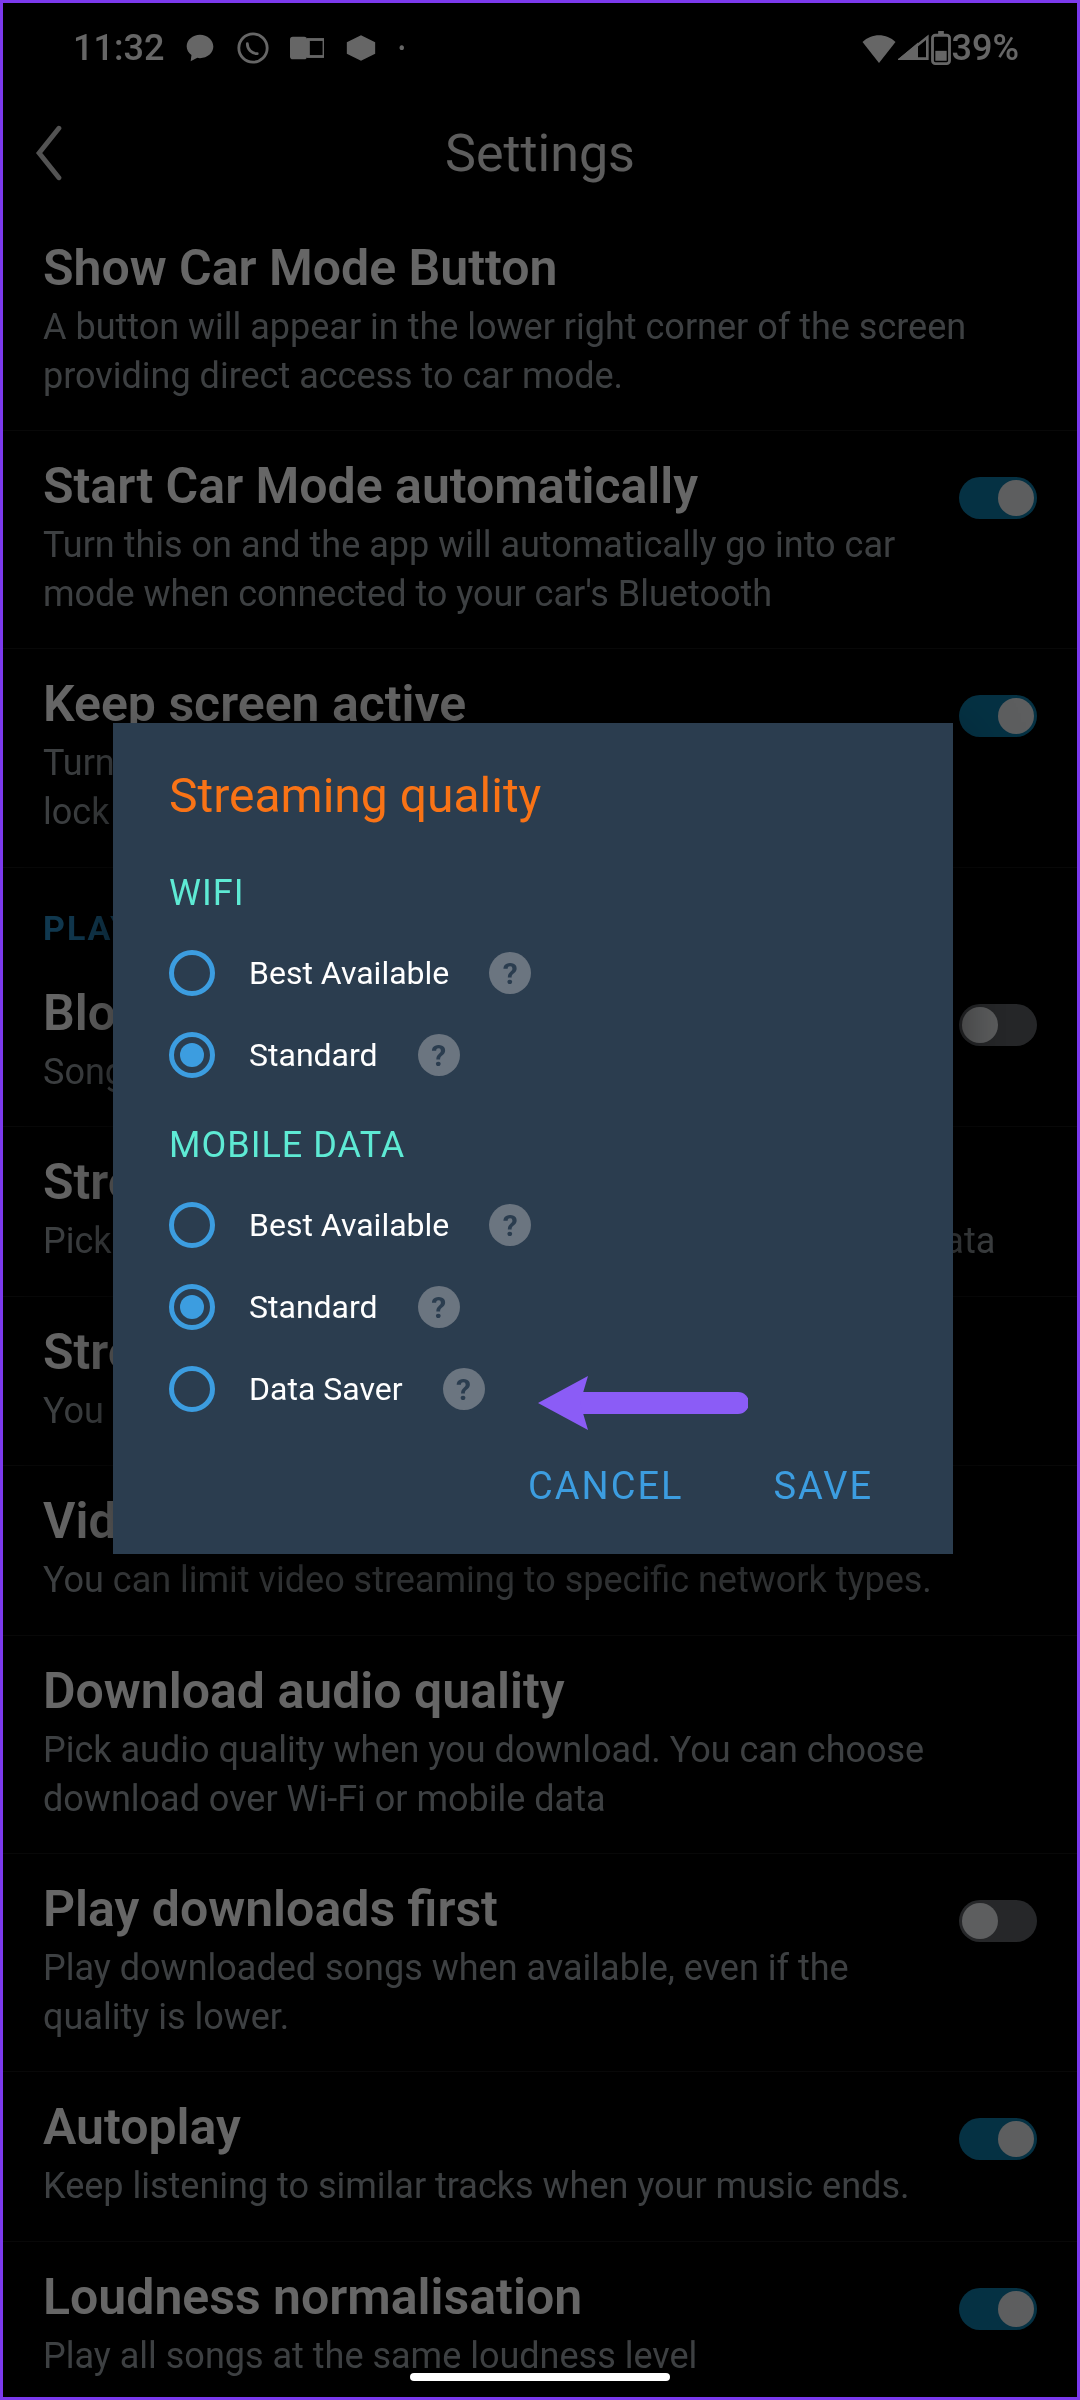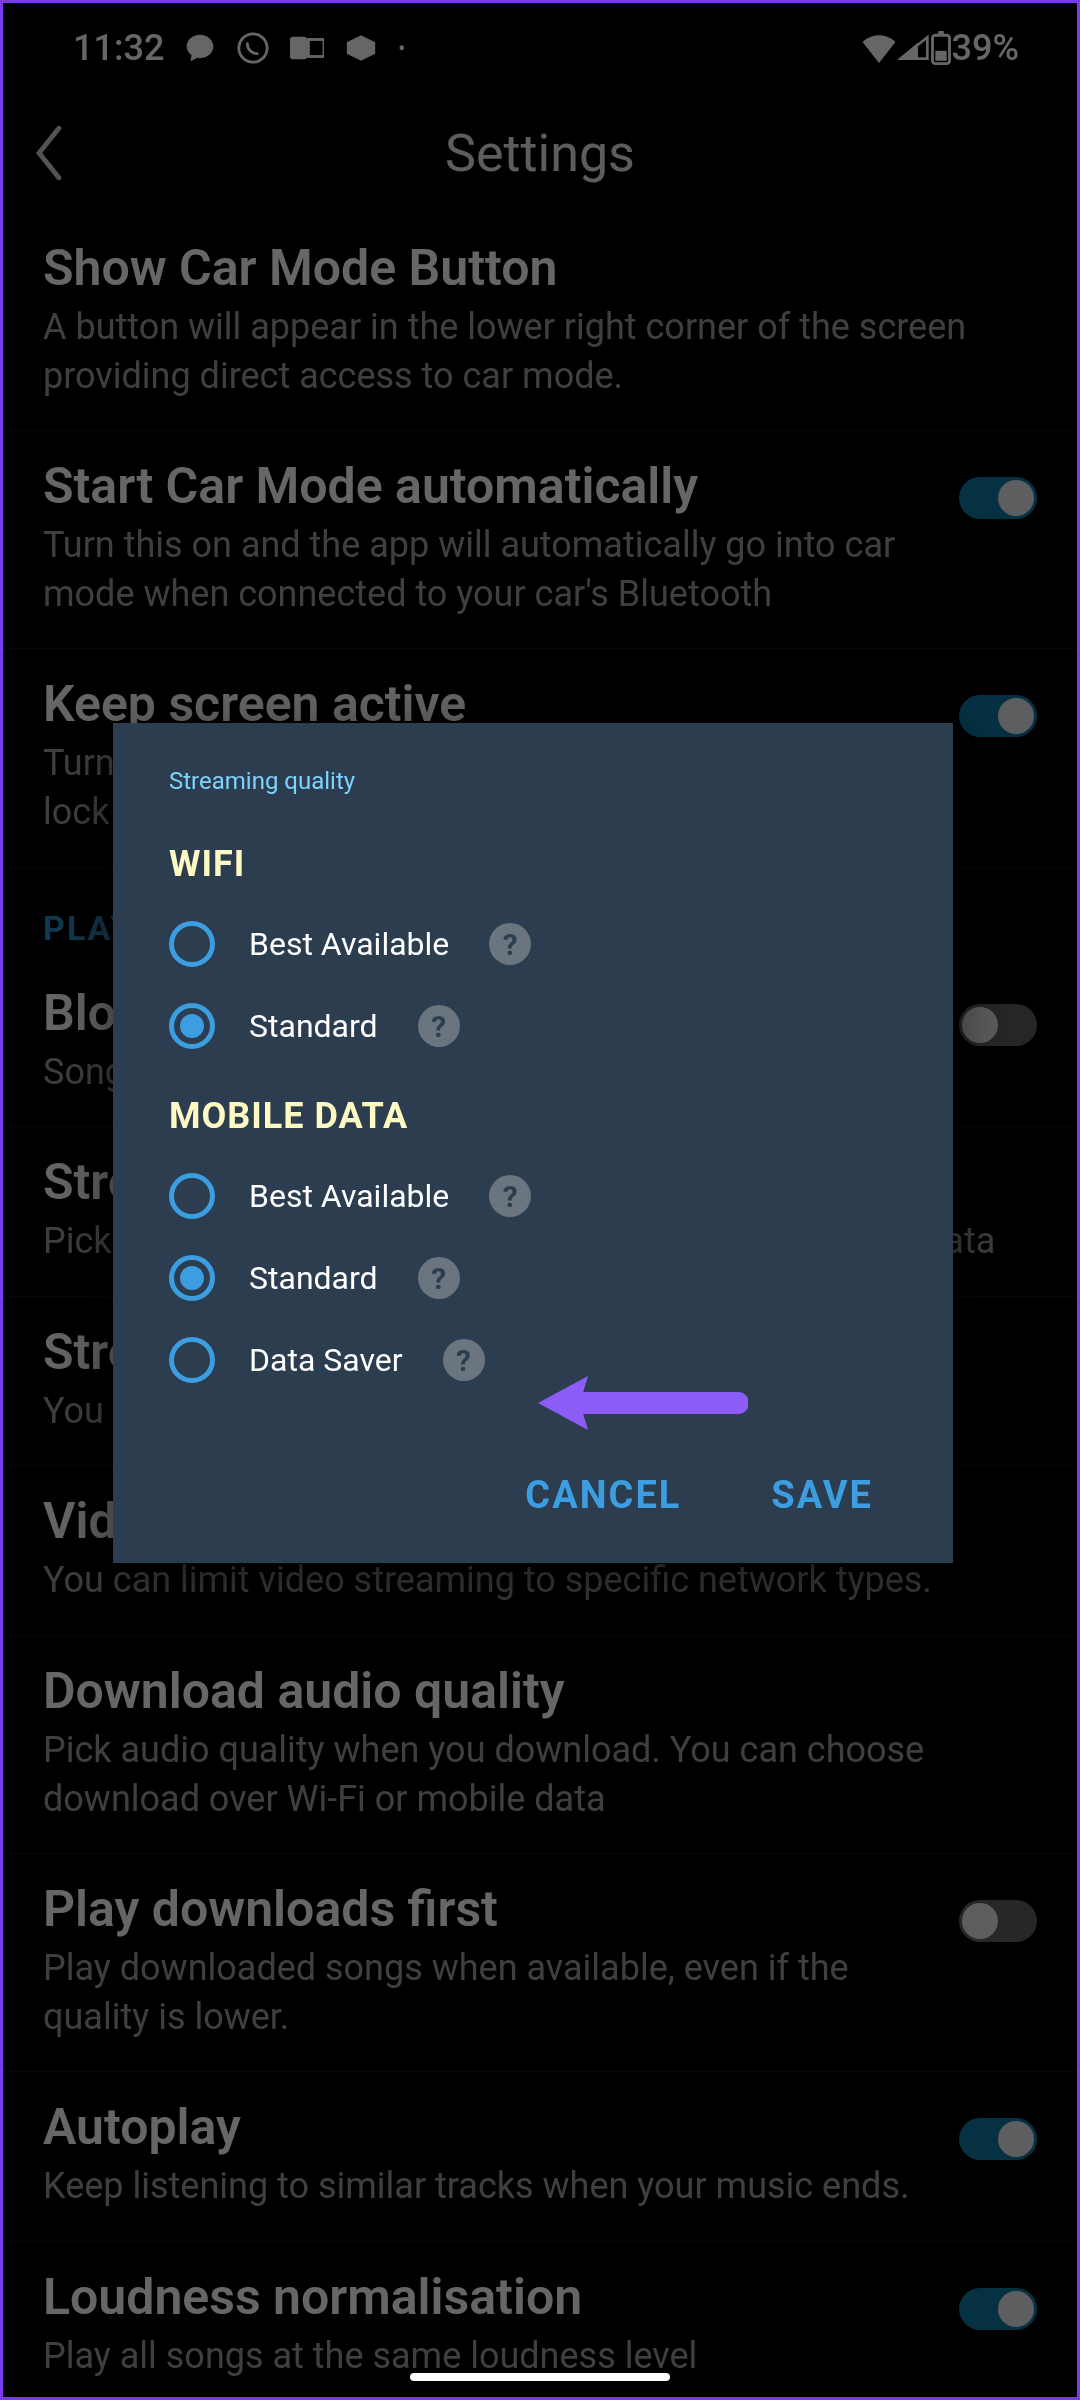--- a/index.html
+++ b/index.html
@@ -102,30 +102,30 @@
   .dialog {
     position: absolute;
     left: 110px;
     top: 720px;
     width: 840px;
     background: #2b3d4f;
     padding: 44px 0 36px 0;
     box-shadow: 0 20px 60px rgba(0,0,0,0.6);
   }
   .dialog-title {
-    font-size: 24px;
+    font-size: 48px;
     font-weight: 400;
-    color: #7dd3fc;
+    color: #f97316;
     padding: 0 56px 28px 56px;
   }
   .dialog-section {
     font-size: 36px;
-    font-weight: 700;
+    font-weight: 400;
     letter-spacing: 1px;
-    color: #fef9c3;
+    color: #5eead4;
     padding: 20px 56px 18px 56px;
   }
   .radio-row {
     display: flex;
     align-items: center;
     padding: 18px 56px;
     gap: 34px;
   }
   .radio {
     width: 46px; height: 46px;
@@ -155,24 +155,23 @@
     margin-left: 6px;
   }
   .dialog-actions {
     display: flex;
     justify-content: flex-end;
     gap: 90px;
     padding: 34px 80px 10px 56px;
   }
   .dialog-btn {
     font-size: 38px;
-    font-weight: 700;
+    font-weight: 400;
     letter-spacing: 2px;
     color: #3c9de0;
-    margin-top: 38px;
   }
 
   
   .arrow-annot {
     position: absolute;
     left: 525px;
     top: 1365px;
     pointer-events: none;
   }
 

